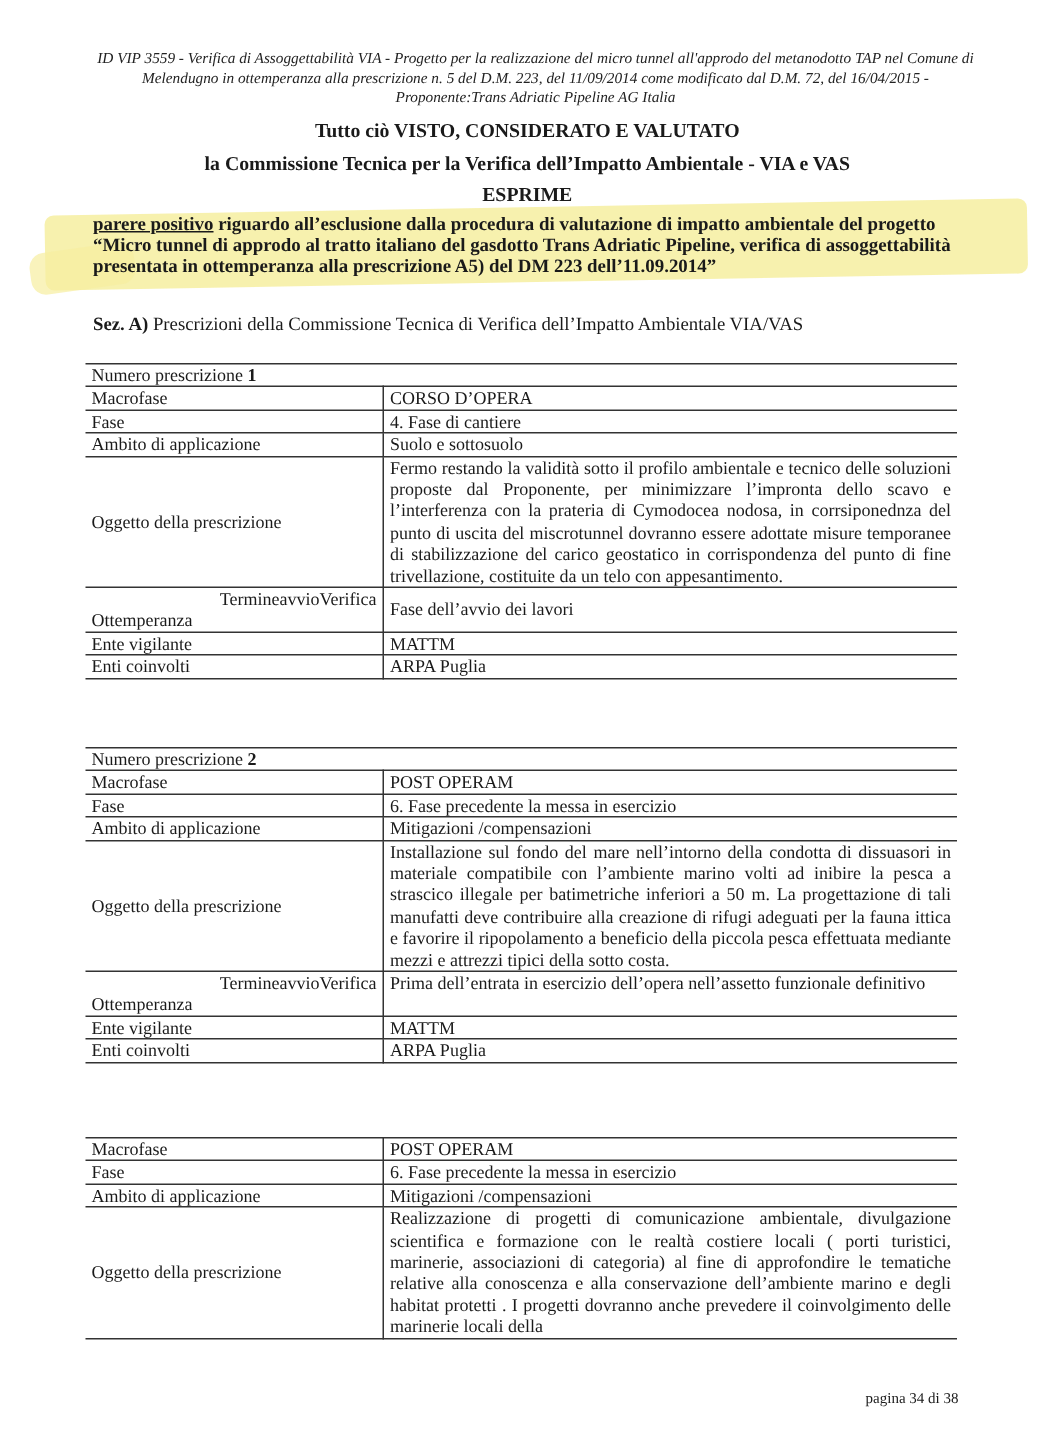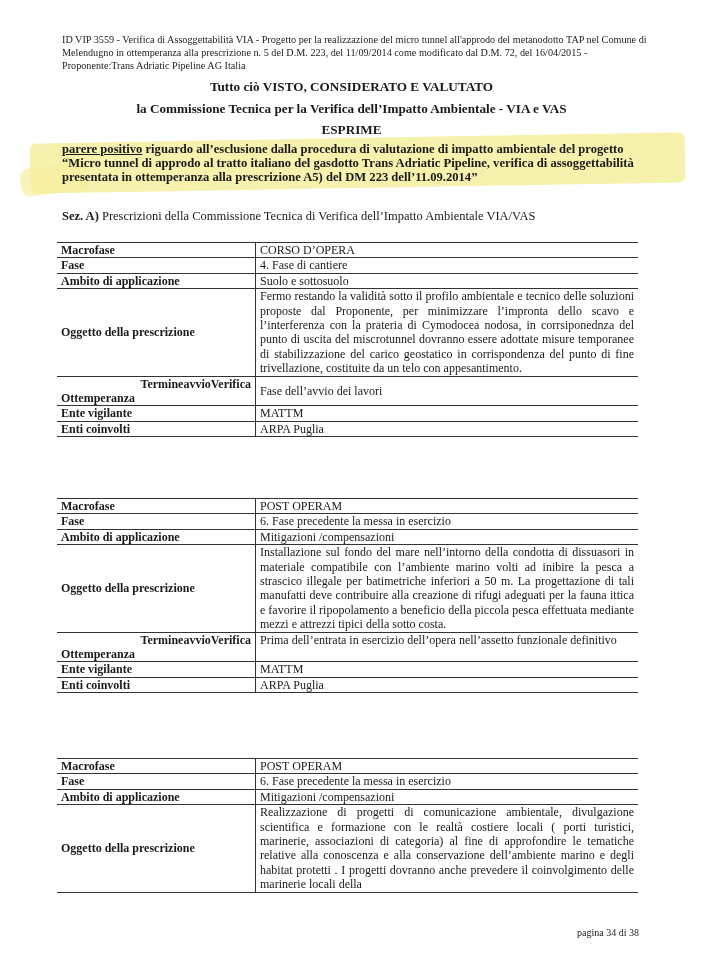--- a/index.html
+++ b/index.html
@@ -1,29 +1,29 @@
 <!DOCTYPE html>
 <html><head>
 <meta charset="utf-8">
 <style>
   html, body { margin:0; padding:0; }
   body { width:703px; height:960px; background:#fff; position:relative; overflow:hidden;
          font-family:"Liberation Serif", serif; color:#1a1a1a; }
-  .header { position:absolute; left:62px; top:33px; width:590px; font-size:10.2px; line-height:13px; color:#222; }
+  .header { position:absolute; left:62px; top:33px; width:590px; font-size:10.2px; font-style:italic; line-height:13px; color:#222;text-align:center; }
   .center { position:absolute; left:0; width:703px; text-align:center; font-weight:bold; font-size:13.2px; }
   .hl { position:absolute; left:30px; top:138px; width:655px; height:50px; background:#f6eea0; opacity:.85;
         transform:rotate(-1deg); border-radius:6px; }
   .hl2 { position:absolute; left:20px; top:165px; width:70px; height:28px; background:#f6eea0; opacity:.7; transform:rotate(-8deg); border-radius:10px;}
   .parere { position:absolute; left:62px; top:142px; width:580px; font-size:12.6px; font-weight:bold; line-height:14px; }
   .parere u { text-decoration:underline; }
   .parere .it { }
   .sez { position:absolute; left:62px; top:209px; font-size:12.5px; }
   table { position:absolute; left:57px; width:581px; border-collapse:collapse; font-size:12px; line-height:14.4px; }
   td { border-top:1px solid #333; border-bottom:1px solid #333; padding:0 4px; vertical-align:top; }
-  td.l { width:190px; border-right:1px solid #333;font-weight:bold; }
+  td.l { width:190px; border-right:1px solid #333; }
   td.mid { vertical-align:middle;margin-left:48px; }
   td.j { text-align:justify; }
   .tv { display:flex; justify-content:flex-end; }
   .footer { position:absolute; right:64px; top:927px; font-size:10px; }
 </style>
 </head>
 <body>
 
 <div class="header">ID VIP 3559 - Verifica di Assoggettabilità VIA - Progetto per la realizzazione del micro tunnel all'approdo del metanodotto TAP nel Comune di Melendugno in ottemperanza alla prescrizione n. 5 del  D.M. 223, del 11/09/2014 come modificato dal D.M. 72, del 16/04/2015 - Proponente:Trans Adriatic Pipeline AG Italia</div>
 
@@ -34,20 +34,23 @@
 <div class="hl"></div>
 <div class="hl2"></div>
 <div class="parere">
   <u>parere positivo</u><span> riguardo all’esclusione dalla procedura di valutazione di impatto ambientale del progetto </span><span class="it">“Micro tunnel di approdo al tratto italiano del gasdotto Trans Adriatic Pipeline, verifica di assoggettabilità presentata in ottemperanza alla prescrizione A5) del DM 223 dell’11.09.2014”</span>
 </div>
 
 <div class="sez"><b>Sez. A)</b><span> Prescrizioni della Commissione Tecnica di Verifica dell’Impatto Ambientale VIA/VAS</span></div>
 
 <table style="top:242px">
   <tbody>
+      <tr>
+        <td colspan="2"><span>Numero prescrizione</span> <b>1</b></td>
+      </tr>
   <tr>
         <td class="l">Macrofase</td>
         <td>CORSO D’OPERA</td>
       </tr>
   <tr>
         <td class="l">Fase</td>
         <td>4. Fase di cantiere</td>
       </tr>
   <tr>
         <td class="l">Ambito di applicazione</td>
@@ -71,20 +74,23 @@
       </tr>
   <tr>
         <td class="l">Enti coinvolti</td>
         <td>ARPA Puglia</td>
       </tr>
 </tbody>
   </table>
 
 <table style="top:498px">
   <tbody>
+      <tr>
+        <td colspan="2"><span>Numero prescrizione</span> <b>2</b></td>
+      </tr>
   <tr>
         <td class="l">Macrofase</td>
         <td>POST OPERAM</td>
       </tr>
   <tr>
         <td class="l">Fase</td>
         <td>6. Fase precedente la messa in esercizio</td>
       </tr>
   <tr>
         <td class="l">Ambito di applicazione</td>

